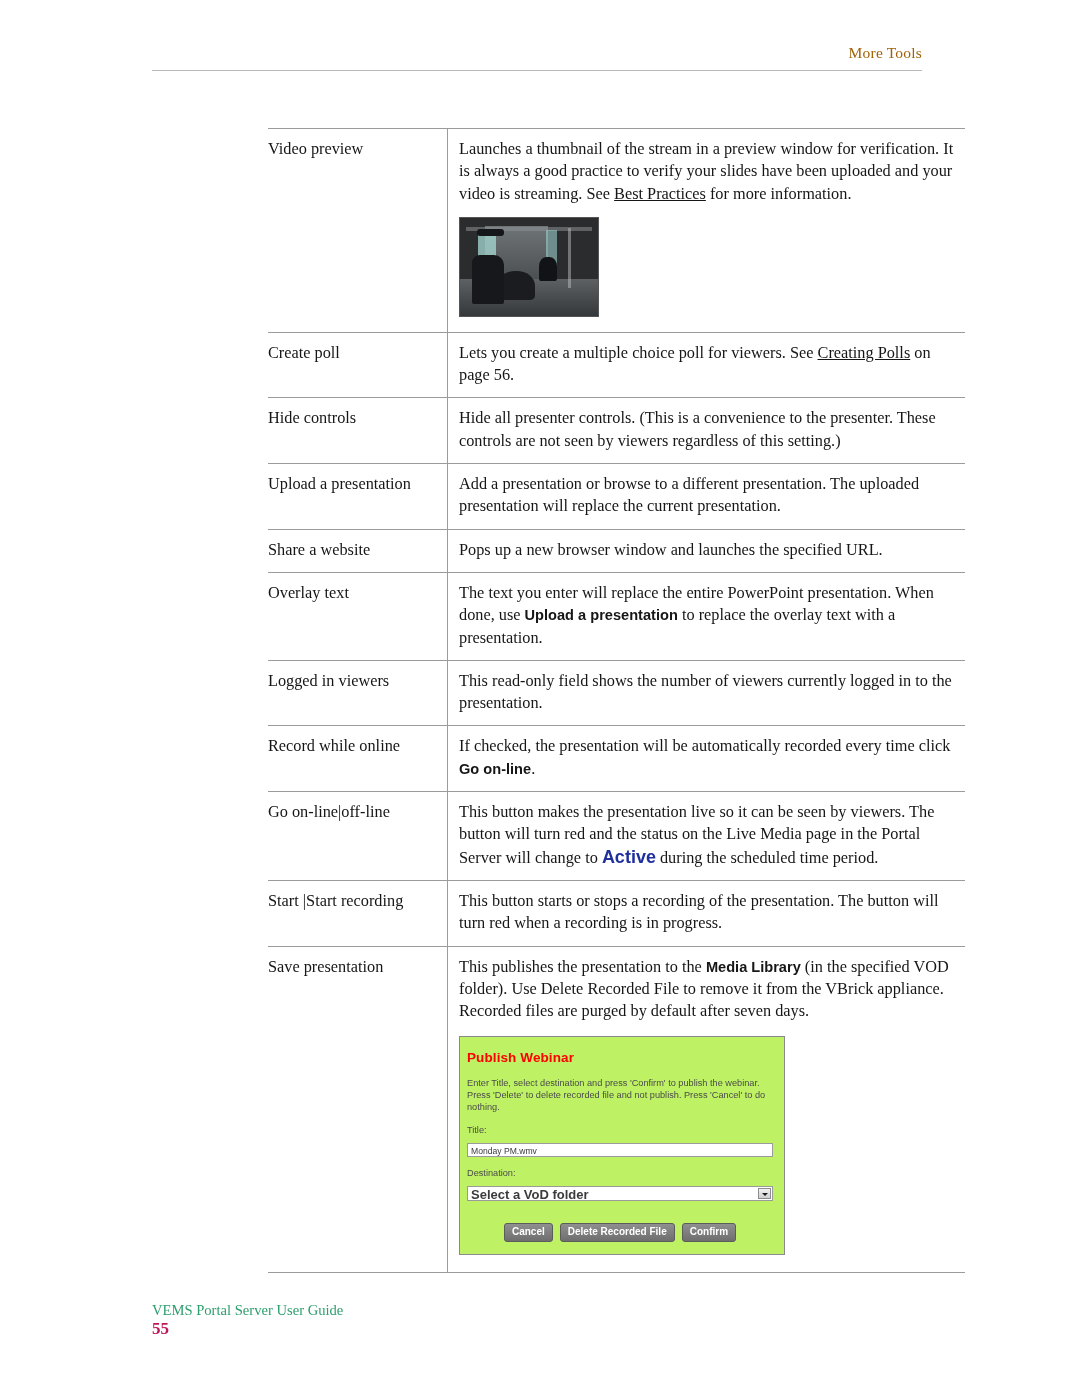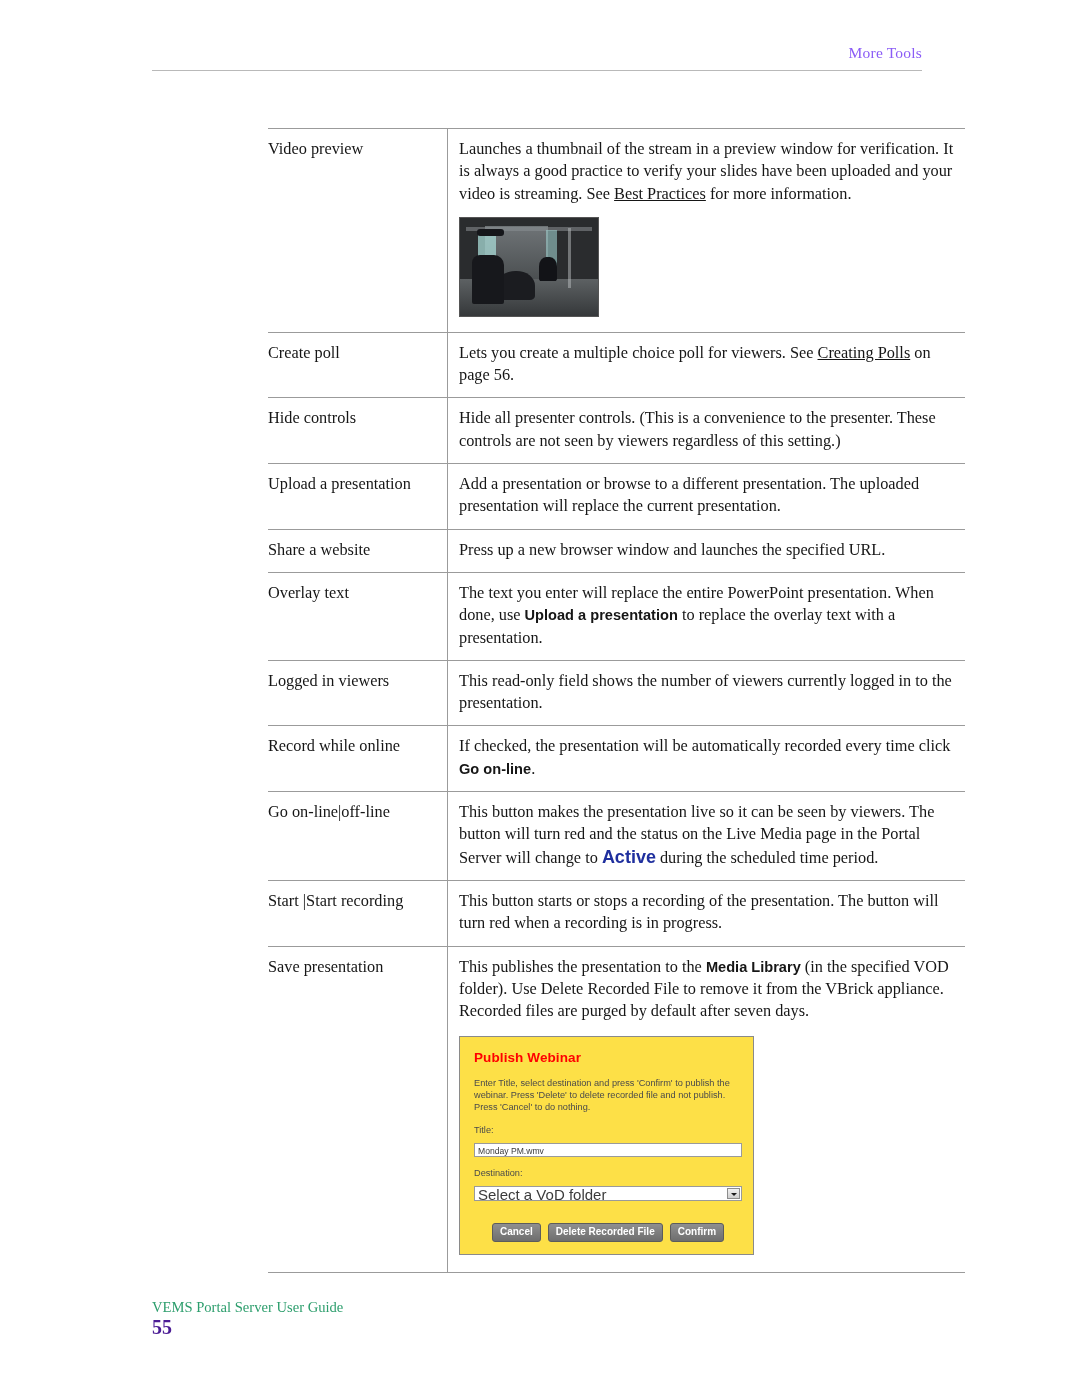--- a/index.html
+++ b/index.html
@@ -19,21 +19,21 @@
 
   
   .header-zone {
     position: absolute;
     left: 152px;
     top: 44px;
     width: 770px;
   }
   .header-title {
     text-align: right;
-    color: #8b5cf6;
+    color: #a16207;
     font-size: 15.5px;
     letter-spacing: 0.2px;
     line-height: 1.1;
   }
   .header-rule {
     margin-top: 9px;
     border-top: 1.2px solid #b9b9b9;
     width: 100%;
   }
 
@@ -166,24 +166,24 @@
     background: #b9bdbf;
     opacity: .5;
   }
 
   
   .dialog-wrap {
     margin-top: 14px;
     margin-bottom: 6px;
   }
   .dialog {
-    width: 295px;
+    width: 326px;
     border: 1.5px solid #8a8a8a;
-    background: #fde047;
-    padding: 10px 11px 12px 14px;
+    background: #bef264;
+    padding: 10px 11px 12px 7px;
     box-sizing: border-box;
     font-family: "Liberation Sans", "DejaVu Sans", sans-serif;
     color: #3a3a3a;
   }
   .dlg-title {
     color: #ff0000;
     font-weight: bold;
     font-size: 13.5px;
     margin-bottom: 7px;
     letter-spacing: .1px;
@@ -215,24 +215,25 @@
   .dlg-select-row {
     position: relative;
     width: 100%;
     height: 15px;
     border: 1px solid #9a9a9a;
     background: #fff;
     box-sizing: border-box;
     margin-bottom: 5px;
   }
   .dlg-select-text {
-    font-size: 15px;
+    font-size: 13px;
     color: #3b3b3b;
     padding: 2px 0 0 3px;
     line-height: 11px;
+    font-weight: bold;
   }
   .dlg-select-arrow {
     position: absolute;
     right: 1px;
     top: 1px;
     width: 13px;
     height: 11px;
     background: linear-gradient(180deg,#f2f2f2 0%,#cfcfcf 100%);
     border: 1px solid #8d8d8d;
     box-sizing: border-box;
@@ -271,22 +272,22 @@
     width: 770px;
     display: flex;
     justify-content: space-between;
     align-items: baseline;
     color: #2d9e6d;
     font-size: 14.6px;
     flex-direction: column;
   }
   .footer-page {
     font-weight: bold;
-    font-size: 20px;
-    color: #4c1d95;
+    font-size: 17px;
+    color: #be185d;
   }
 </style>
 </head>
 <body>
 
 <div class="page">
 
   <div class="header-zone">
     <div class="header-title">More Tools</div>
     <div class="header-rule"></div>
@@ -328,21 +329,21 @@
         </tr>
         <tr>
           <td class="col-term"><span class="term-text">Upload a presentation</span></td>
           <td class="col-desc">
             <div><span>Add a presentation or browse to a different presentation. The uploaded presentation will replace the current presentation.</span></div>
           </td>
         </tr>
         <tr>
           <td class="col-term"><span class="term-text">Share a website</span></td>
           <td class="col-desc">
-            <div><span>Press up a new browser window and launches the specified URL.</span></div>
+            <div><span>Pops up a new browser window and launches the specified URL.</span></div>
           </td>
         </tr>
         <tr>
           <td class="col-term"><span class="term-text">Overlay text</span></td>
           <td class="col-desc">
             <div><span>The text you enter will replace the entire PowerPoint presentation. When done, use </span><span class="ui-bold">Upload a presentation</span><span> to replace the overlay text with a presentation.</span></div>
           </td>
         </tr>
         <tr>
           <td class="col-term"><span class="term-text">Logged in viewers</span></td>

